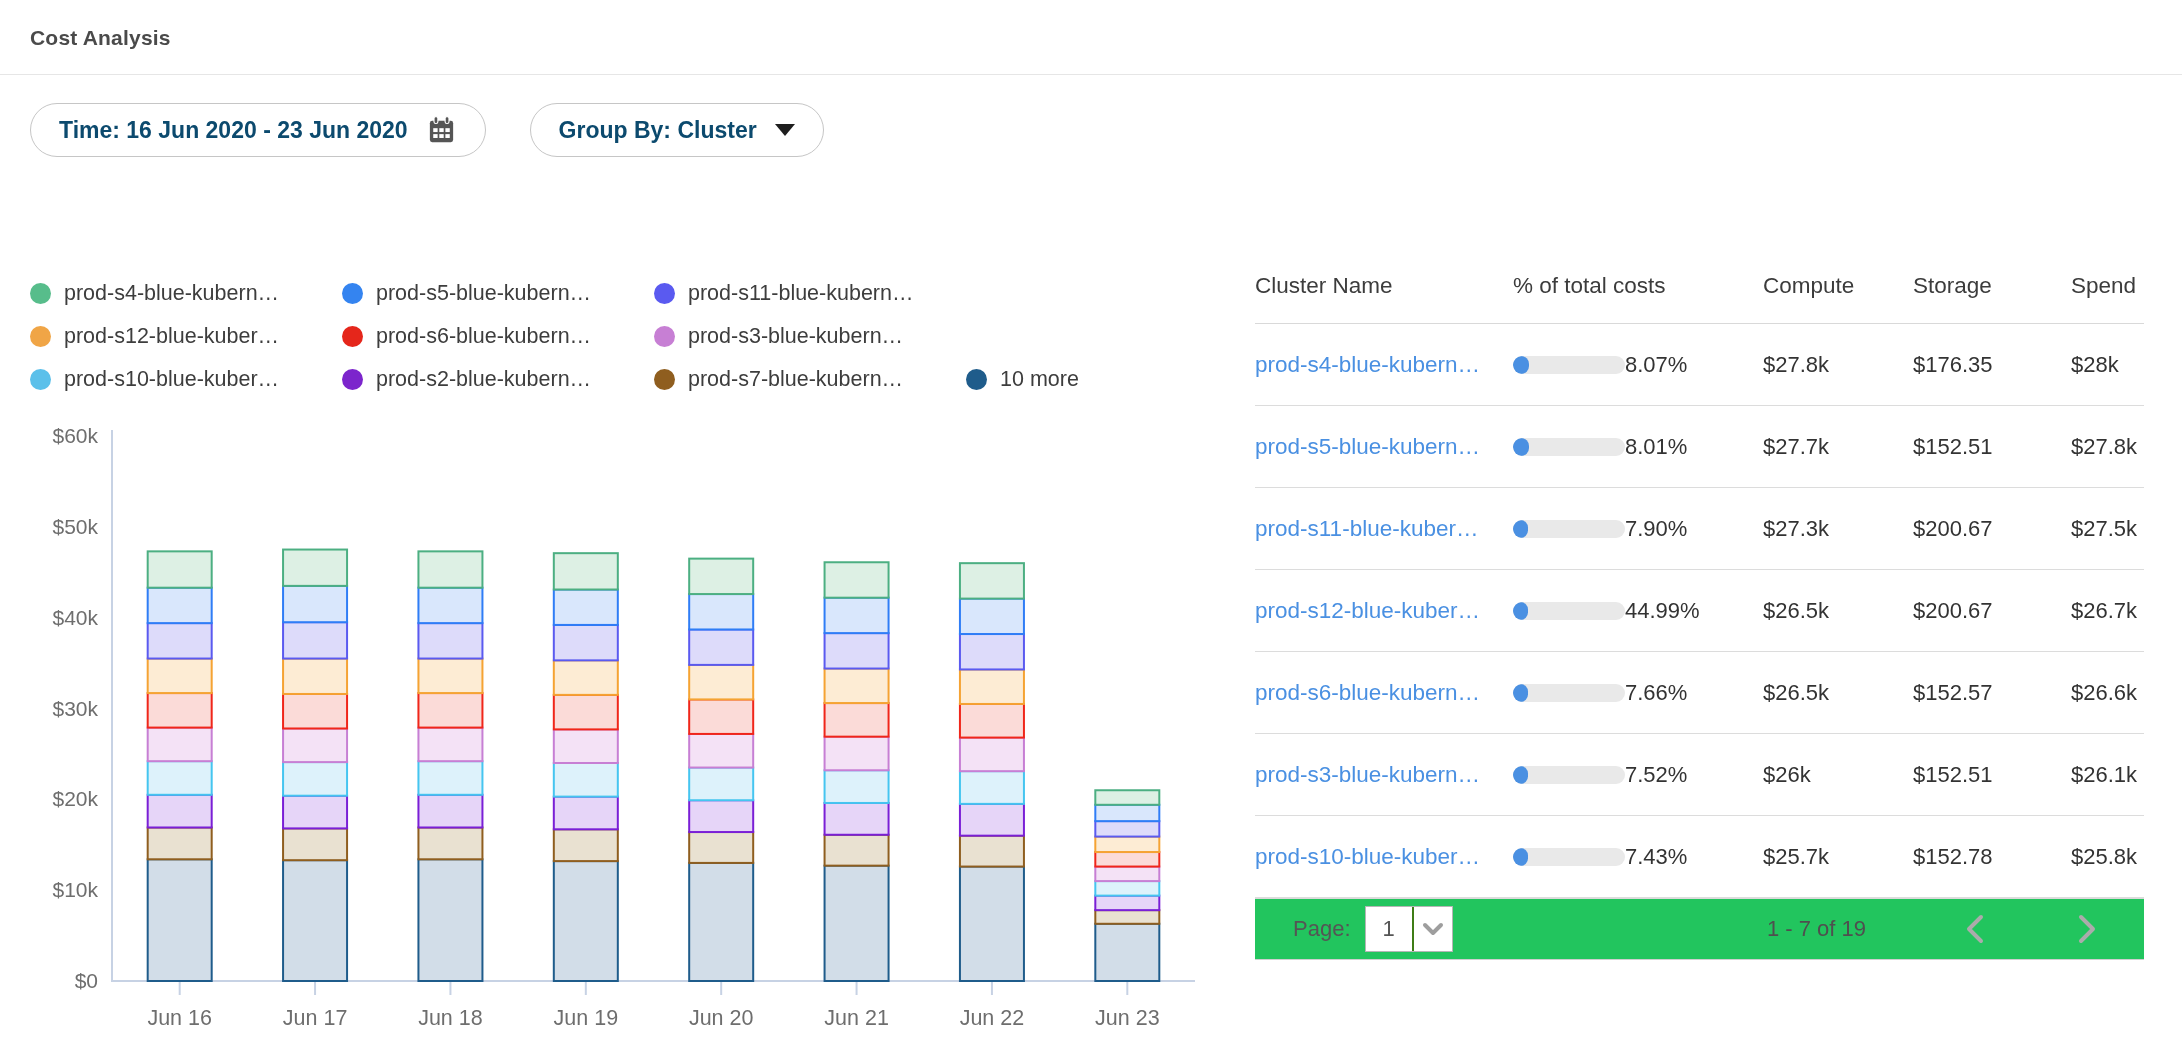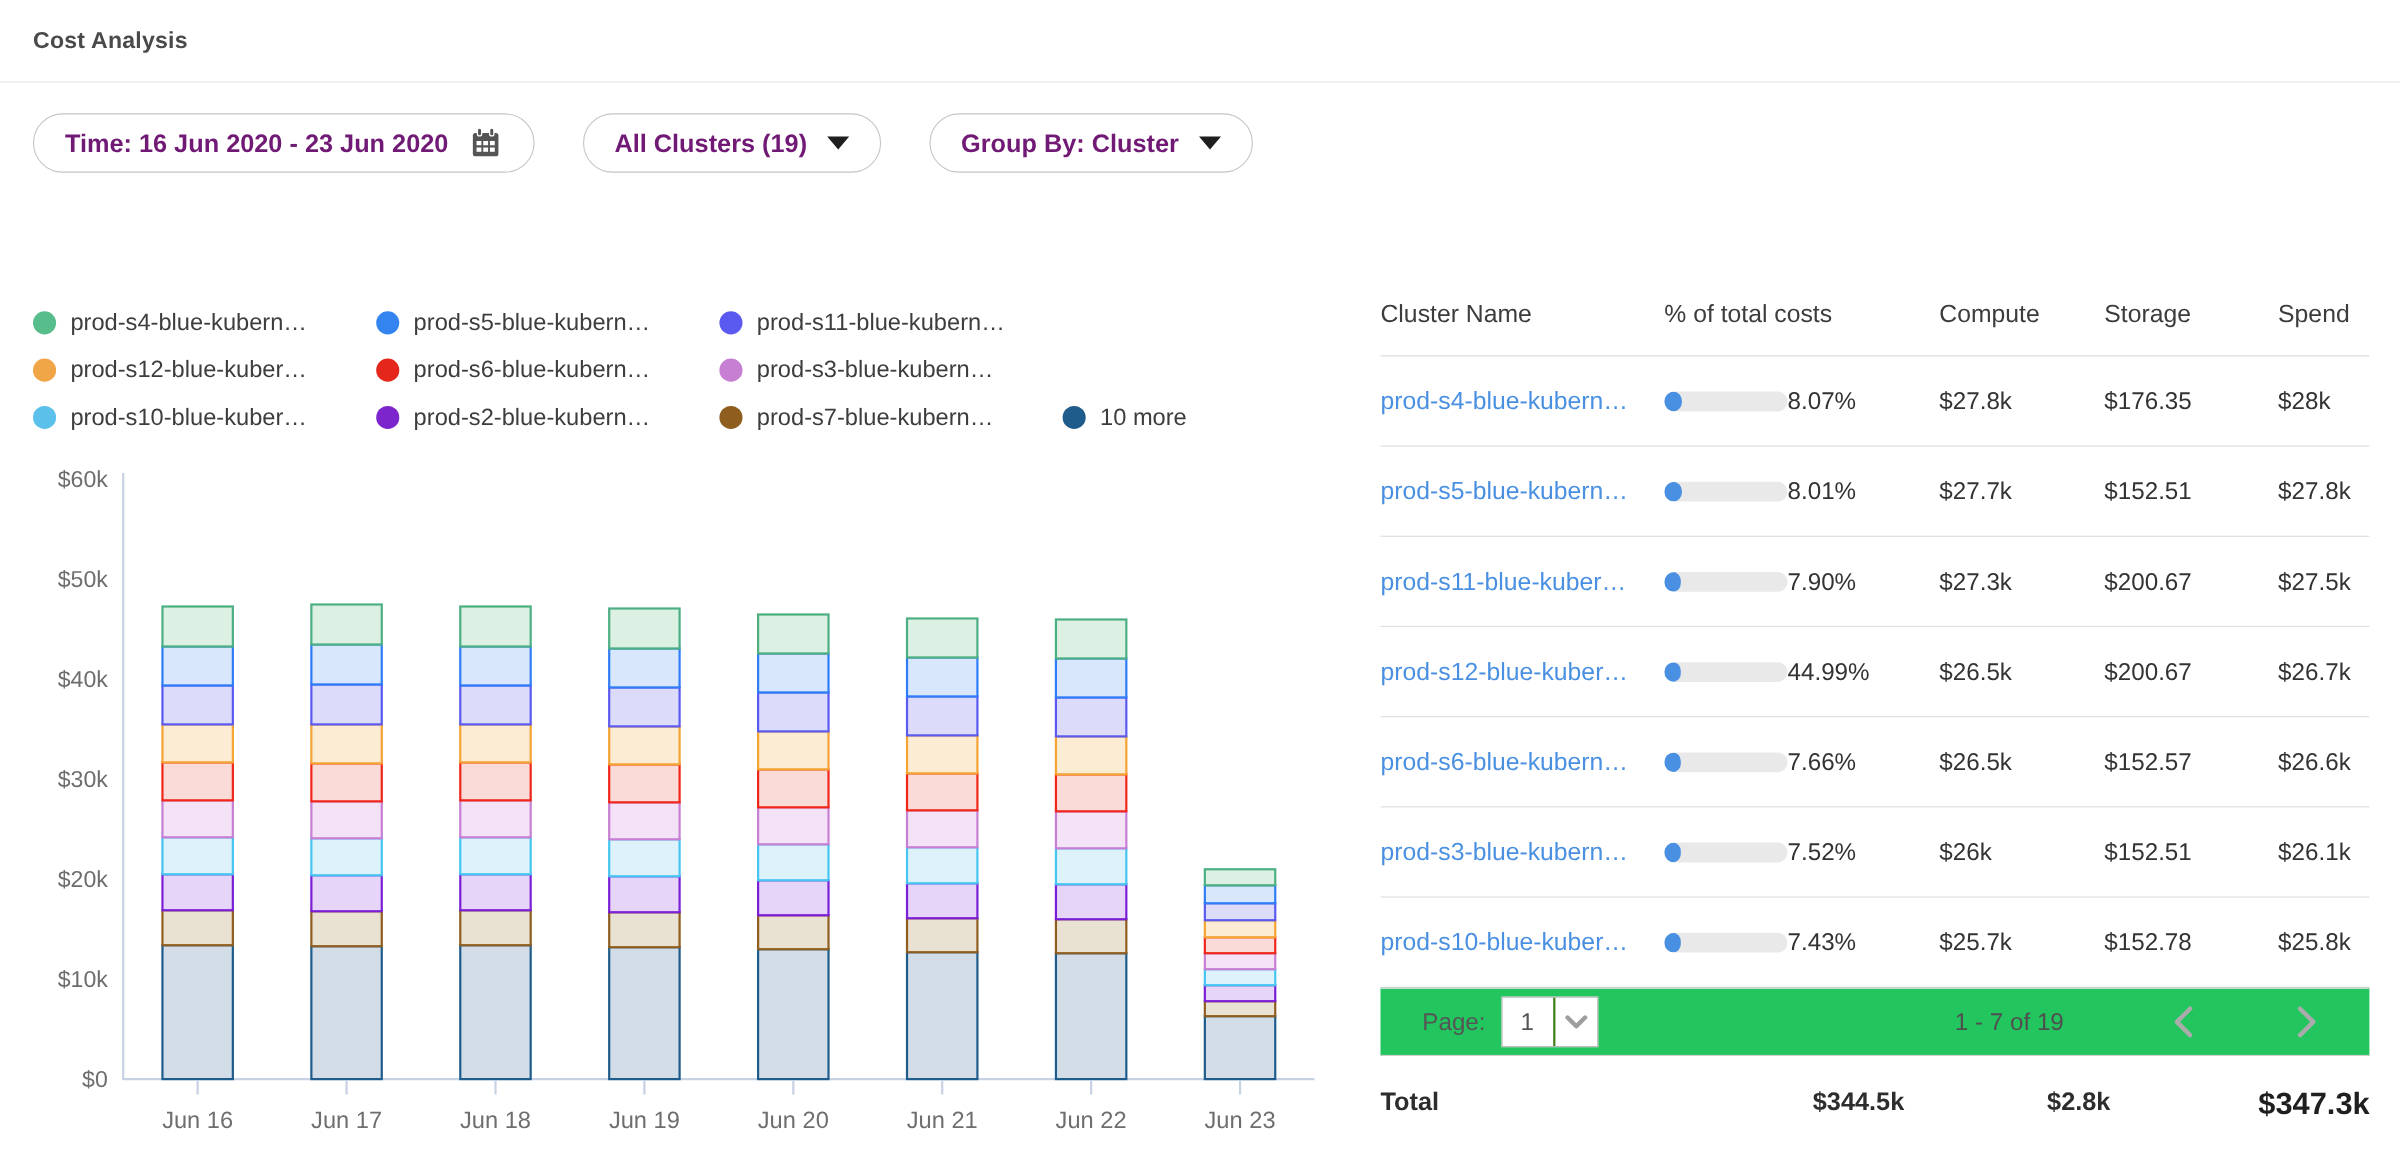--- a/index.html
+++ b/index.html
@@ -8,21 +8,21 @@
 
   
   .page-header { padding:26px 30px 0 30px; }
   .page-title { font-size:21px; font-weight:600; color:#4a4a4a; letter-spacing:.2px; }
   .header-divider { margin-top:24px; border-bottom:1px solid #e6e6e6; }
 
   
   .filter-row { display:flex; gap:44px; margin:28px 0 0 30px; }
   .pill-btn { display:inline-flex; align-items:center; gap:18px; background:#fff;
               border:1.6px solid #c6c6c6; border-radius:28px; height:54px; padding:0 28px;
-              font-size:23px; font-weight:700; color:#701a75; cursor:pointer; }
+              font-size:23px; font-weight:700; color:#0c4a6e; cursor:pointer; }
   .caret-down { width:0; height:0; border-left:10px solid transparent;
                 border-right:10px solid transparent; border-top:12px solid #1e1e1e; }
 
   
   .main { display:flex; margin-top:88px; padding-left:30px; }
   .chart-col { width:1225px; flex:none; }
   .table-col { flex:1; padding-right:38px; }
 
   
   .legend { display:flex; flex-wrap:wrap; width:1190px; margin-top:36px; row-gap:18px; }
@@ -81,24 +81,20 @@
         <rect x="6.2" y="1.2" width="3" height="5.4" rx="1.4" fill="#555" stroke="#fff" stroke-width="0.9"></rect>
         <rect x="14.8" y="1.2" width="3" height="5.4" rx="1.4" fill="#555" stroke="#fff" stroke-width="0.9"></rect>
         <rect x="5.6" y="10.2" width="3.4" height="3" fill="#fff"></rect>
         <rect x="10.3" y="10.2" width="3.4" height="3" fill="#fff"></rect>
         <rect x="15" y="10.2" width="3.4" height="3" fill="#fff"></rect>
         <rect x="5.6" y="14.8" width="3.4" height="3" fill="#fff"></rect>
         <rect x="10.3" y="14.8" width="3.4" height="3" fill="#fff"></rect>
         <rect x="15" y="14.8" width="3.4" height="3" fill="#fff"></rect>
       </svg>
     </span>
-  </button>
-  <button class="pill-btn">
-    <span>All Clusters (19)</span>
-    <span class="caret-down"></span>
   </button>
   <button class="pill-btn">
     <span>Group By: Cluster</span>
     <span class="caret-down"></span>
   </button>
 </div>
 
 <div class="main">
 
   <div class="chart-col">
@@ -385,21 +381,14 @@
             </svg>
         </button>
         <button class="pag-chev">
           <svg width="26" height="34" viewBox="0 0 26 34">
               <polyline points="7,5 19,17 7,29" fill="none" stroke="#ababab" stroke-width="4" stroke-linecap="round" stroke-linejoin="round"></polyline>
             </svg>
         </button>
       </div>
     </div>
 
-    <div class="tgrid total-row">
-      <div>Total</div>
-      <div></div>
-      <div class="total-compute">$344.5k</div>
-      <div class="total-storage">$2.8k</div>
-      <div class="total-spend">$347.3k</div>
-    </div>
   </div>
 </div>
 
 </body></html>

